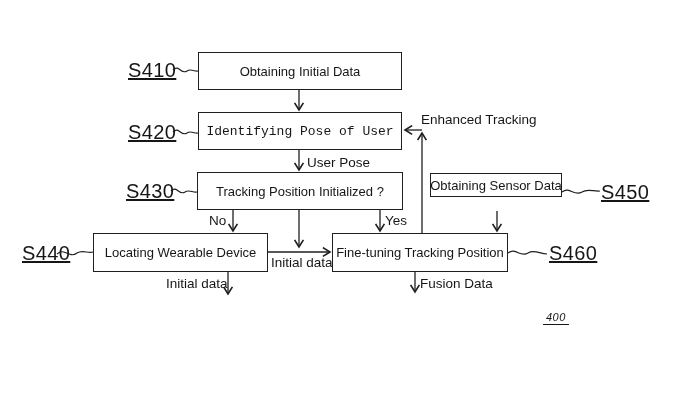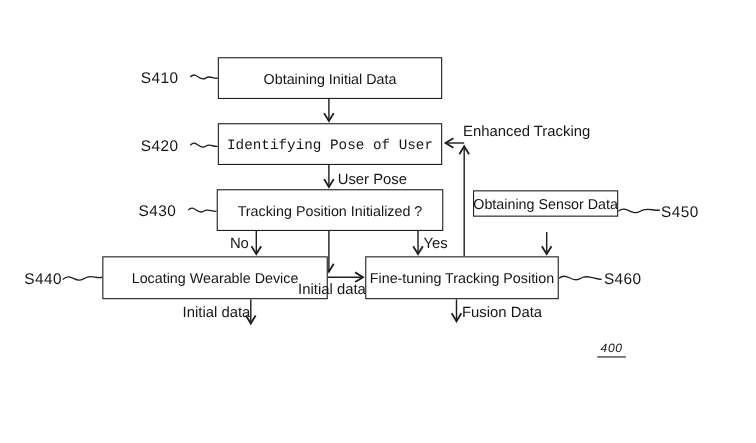--- a/index.html
+++ b/index.html
@@ -23,21 +23,21 @@
     justify-content: center;
     font-size: 13px;
     white-space: nowrap;
   }
   .lbl {
     position: absolute;
     font-size: 13.5px;
     line-height: 15px;
     white-space: nowrap;
   }
-  .step { font-size: 14px; letter-spacing: 0.4px; }
+  .step { font-size: 20px; letter-spacing: 0.4px; text-decoration: underline; }
   .fig-num {
     position: absolute;
     font-size: 11px;
     letter-spacing: 0.5px;
     text-align: right;
     border-bottom: 1.6px solid #161616;
     padding: 0 3px 1px 3px;
     font-style: italic;
   }
 </style>
@@ -76,21 +76,21 @@
 
   <div class="node" style="left:198px; top:52px;  width:204px; height:38px;">
     <span>Obtaining Initial Data</span>
   </div>
   <div class="node" style="left:198px; top:112px; width:204px; height:38px;font-family:Liberation Mono, monospace;">
     <span>Identifying Pose of User</span>
   </div>
   <div class="node" style="left:197px; top:172px; width:206px; height:38px;">
     <span>Tracking Position Initialized ?</span>
   </div>
-  <div class="node" style="left:93px;  top:233px; width:205px; height:39px;">
+  <div class="node" style="left:93px;  top:233px; width:175px; height:39px;">
     <span>Locating Wearable Device</span>
   </div>
   <div class="node" style="left:430px; top:173px; width:132px; height:24px;">
     <span>Obtaining Sensor Data</span>
   </div>
   <div class="node" style="left:332px; top:233px; width:176px; height:39px;">
     <span>Fine-tuning Tracking Position</span>
   </div>
 
   <div class="lbl step" style="left:128px; top:63px;">S410</div>

